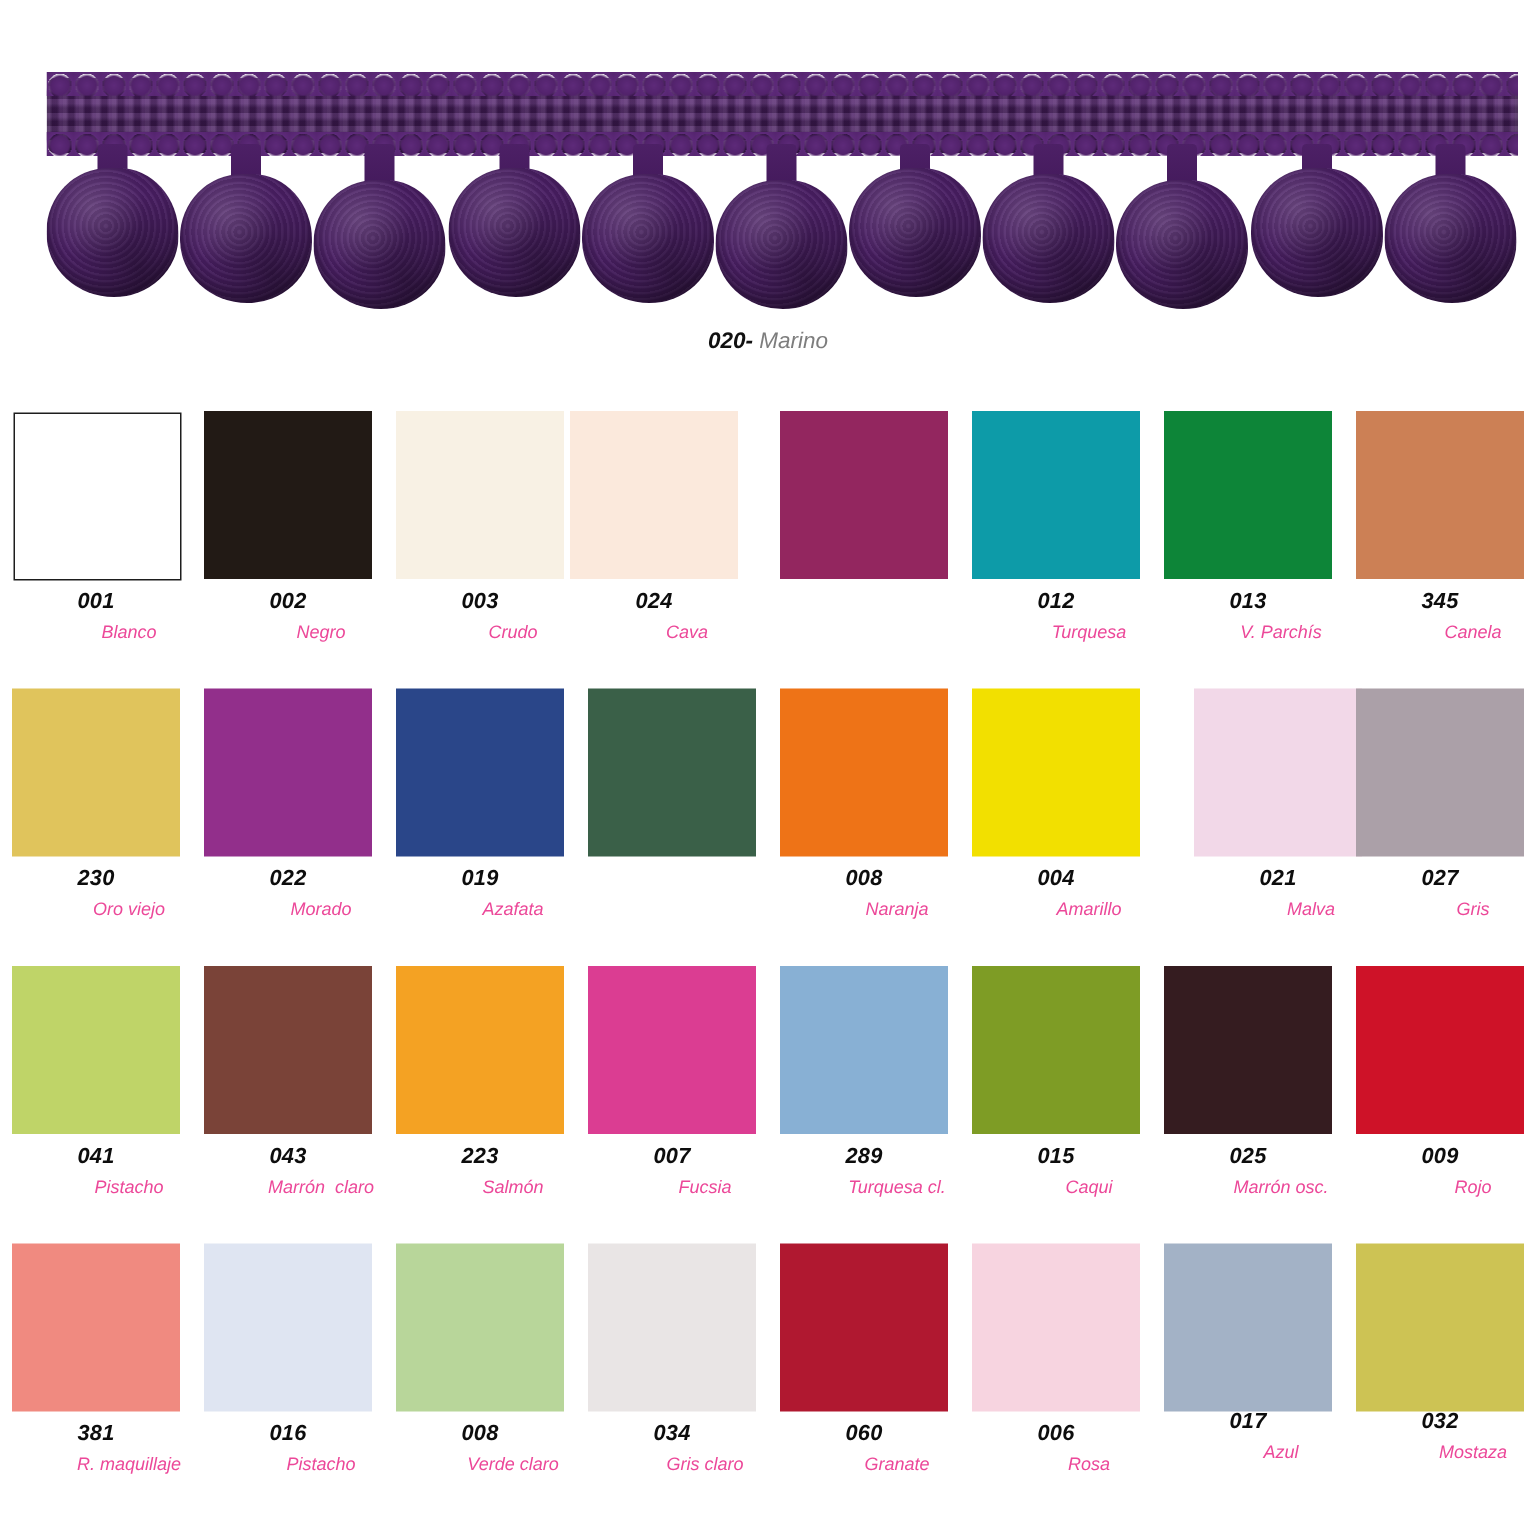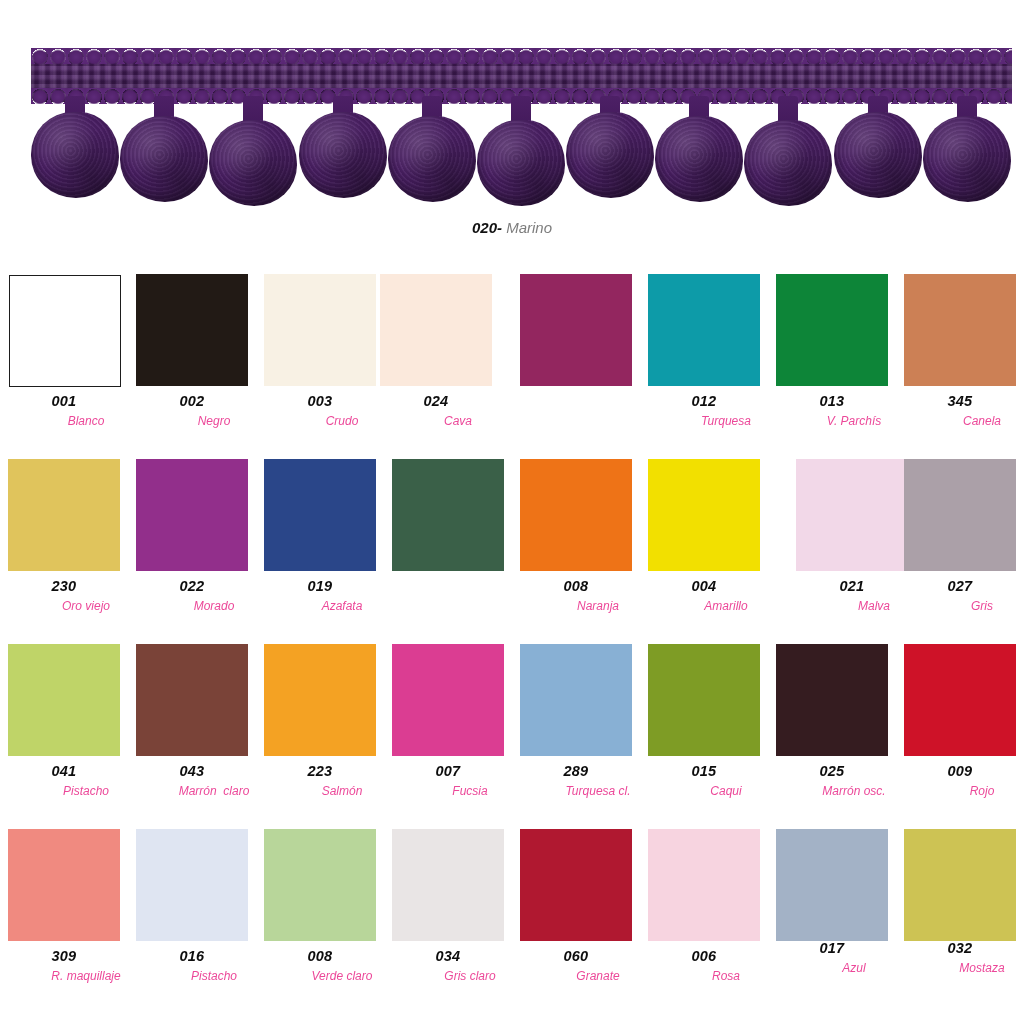--- a/index.html
+++ b/index.html
@@ -414,21 +414,21 @@
         <div class="swatch-labels">
           <div class="swatch-code">009</div>
           <div class="swatch-name">Rojo</div>
         </div>
       </div>
     </div>
     <div class="swatch-row">
       <div class="swatch-cell" style="left: 0px;">
         <div class="swatch-chip" style="background-color: rgb(240, 138, 128);"></div>
         <div class="swatch-labels">
-          <div class="swatch-code">309</div>
+          <div class="swatch-code">381</div>
           <div class="swatch-name">R. maquillaje</div>
         </div>
       </div>
       <div class="swatch-cell" style="left: 128px;">
         <div class="swatch-chip" style="background-color: rgb(223, 229, 242);"></div>
         <div class="swatch-labels">
           <div class="swatch-code">016</div>
           <div class="swatch-name">Pistacho</div>
         </div>
       </div>

